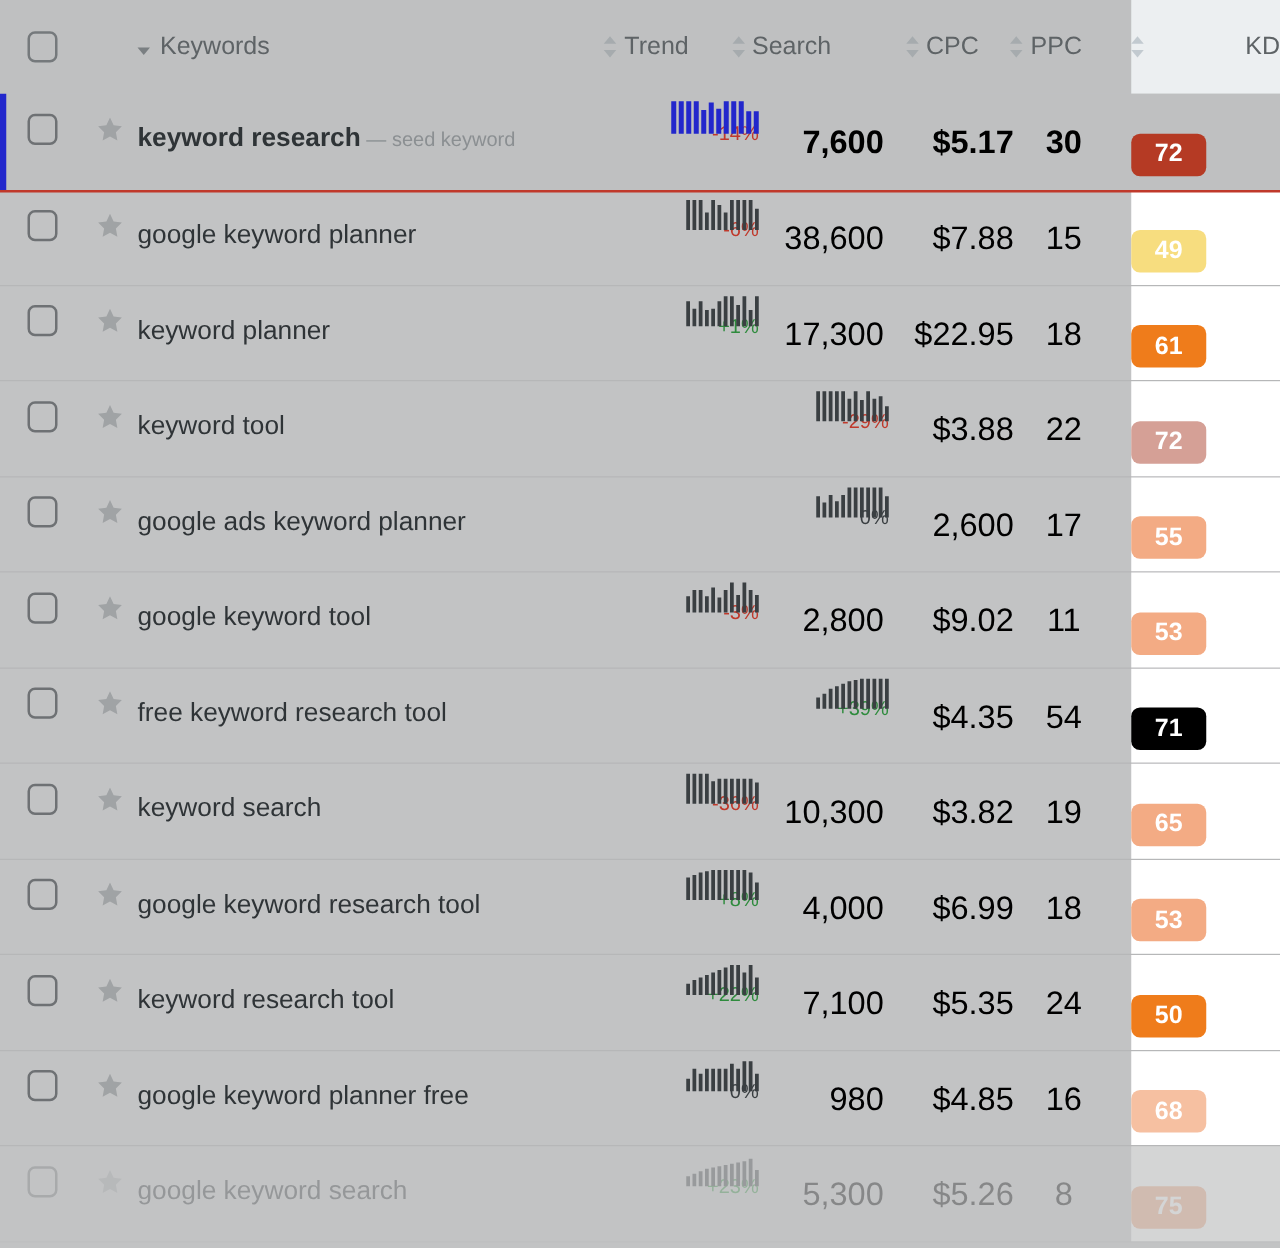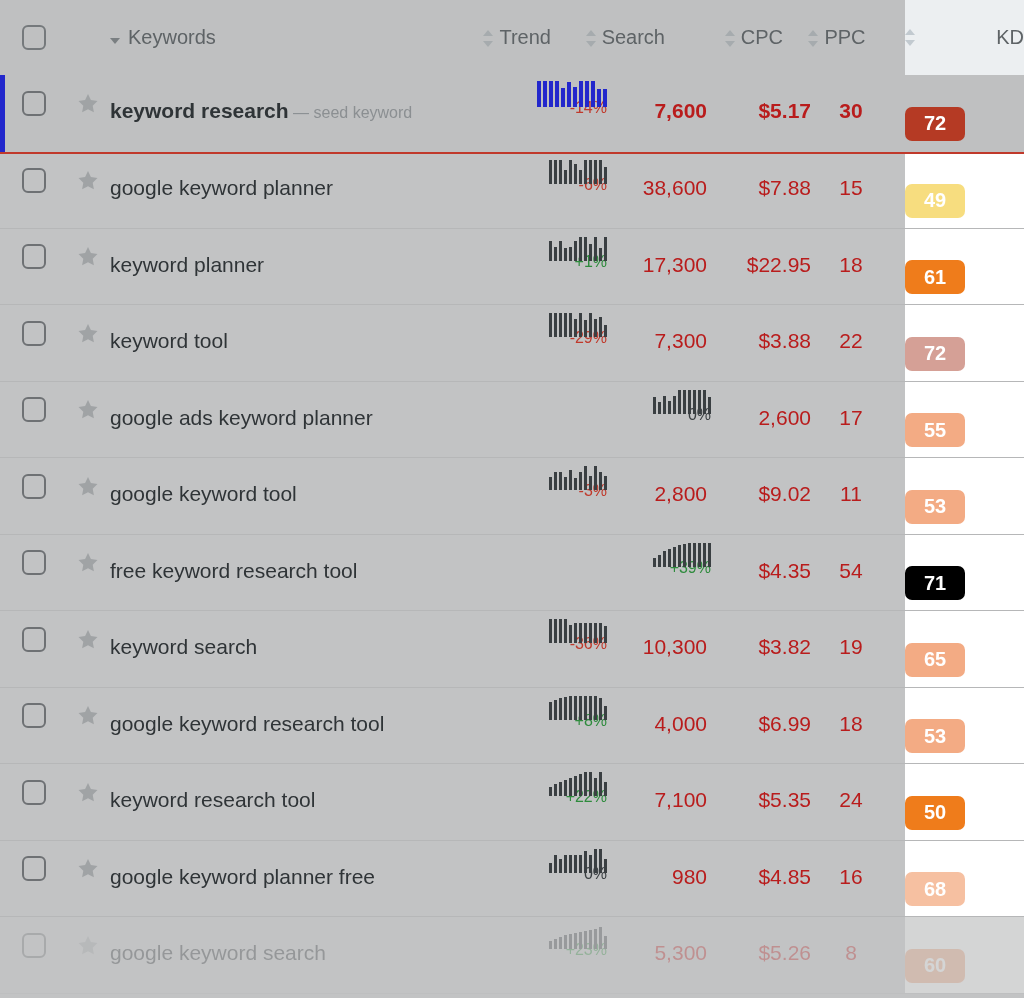--- a/index.html
+++ b/index.html
@@ -168,22 +168,22 @@
   .kw-text {
     font-size: 21px;
     color: #2f3437;
     white-space: nowrap;
     line-height: 1;
   }
   .kw-text.bold { font-weight: bold; }
   .kw-seed-note { color: #8b8f92; font-weight: normal; }
 
   .num {
-    font-size: 21px;
-    color: #b91c1c;
+    font-size: 26px;
+    color: #000000;
     line-height: 1;
     white-space: nowrap;
   }
   .num.bold { font-weight: bold; }
 
   .trend-pct {
     font-size: 16px;
     line-height: 1;
     white-space: nowrap;
     display: block;
@@ -400,21 +400,20 @@
             <i style="height:24px"></i>
             <i style="height:18px"></i>
             <i style="height:24px"></i>
             <i style="height:17px"></i>
             <i style="height:24px"></i>
             <i style="height:18px"></i>
             <i style="height:20px"></i>
             <i style="height:12px"></i>
           </span>
         </div>
-        <div class="c-search"><span class="num">7,300</span></div>
         <div class="c-cpc"><span class="num">$3.88</span></div>
         <div class="c-ppc"><span class="num">22</span></div>
         <div class="c-kd">
           <span class="kd-badge" style="background:#d5a096">72</span>
         </div>
       </div>
       <div class="trow">
         <div class="kd-cellbg"></div>
         <div class="c-check">
           <div class="checkbox"></div>
@@ -698,18 +697,18 @@
             <i style="height:19px"></i>
             <i style="height:20px"></i>
             <i style="height:22px"></i>
             <i style="height:13px"></i>
           </span>
         </div>
         <div class="c-search"><span class="num">5,300</span></div>
         <div class="c-cpc"><span class="num">$5.26</span></div>
         <div class="c-ppc"><span class="num">8</span></div>
         <div class="c-kd">
-          <span class="kd-badge" style="background:#f3ab84">60</span>
+          <span class="kd-badge" style="background:#f3ab84">75</span>
         </div>
       </div>
     </div>
 
 </div>
 
 </body></html>

